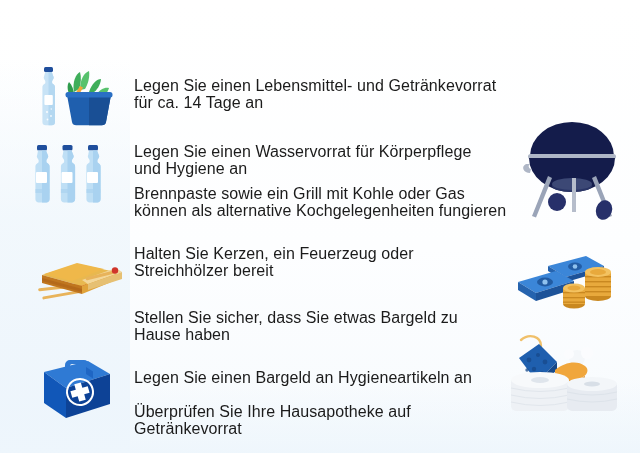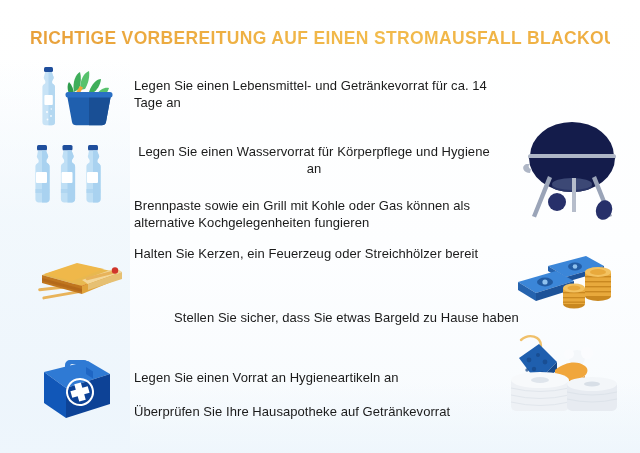--- a/index.html
+++ b/index.html
@@ -57,30 +57,30 @@
   
   .items {
     position: absolute;
     left: 134px;
     top: 78px;
     width: 375px;
   }
   .item {
     position: absolute;
     left: 0;
-    font-size: 13px;
+    font-size: 16px;
     line-height: 16.5px;
     color: #1b1b1b;
     letter-spacing: 0.005em;
   }
   .i0 { top: 0px;   width: 372px; }
-  .i1 { top: 66px;  width: 360px; text-align: center; }
-  .i2 { top: 120px; width: 378px; }
+  .i1 { top: 66px;  width: 360px; }
+  .i2 { top: 108px; width: 378px; }
   .i3 { top: 168px; width: 362px; }
-  .i4 { top: 232px; width: 362px; margin-left: 40px; }
+  .i4 { top: 232px; width: 362px; }
   .i5 { top: 292px; width: 372px; }
   .i6 { top: 326px; width: 378px; }
 
   
   .icon-slot {
     position: absolute;
     left: 30px;
   }
   .icon-food   { top: 62px;  width: 98px; height: 66px; }
   .icon-water  { top: 142px; width: 94px; height: 62px; }
@@ -98,21 +98,20 @@
   svg { display: block; }
 </style>
 </head>
 <body>
 
 <div class="poster">
 
   <div class="bg-wash-left"></div>
   <div class="bg-wash-bottom"></div>
 
-  <div class="title">RICHTIGE VORBEREITUNG AUF EINEN STROMAUSFALL BLACKOUT</div>
 
   <div class="icon-slot icon-food">
     <svg viewBox="0 0 98 66" width="98" height="66">
 
       <rect x="14" y="5" width="9" height="5" rx="1.5" fill="#1f4e9c"></rect>
       <path d="M15.2 10 h6.6 l1.6 4.5 c0.4 1.2 0.4 1.6 -0.1 2.4 l-1.2 2 v2.3 l1.6 1.2 c0.9 0.7 1.3 1.6 1.3 2.9 V60 c0 2.1 -1.3 3.3 -3.2 3.3 h-6.2 c-1.9 0 -3.2 -1.2 -3.2 -3.3 V25.3 c0 -1.3 0.4 -2.2 1.3 -2.9 l1.6 -1.2 v-2.3 l-1.2 -2 c-0.5 -0.8 -0.5 -1.2 -0.1 -2.4 z" fill="#c8e3f6"></path>
       <path d="M18.5 10 h3.3 l1.6 4.5 c0.4 1.2 0.4 1.6 -0.1 2.4 l-1.2 2 v2.3 l1.6 1.2 c0.9 0.7 1.3 1.6 1.3 2.9 V60 c0 2.1 -1.3 3.3 -3.2 3.3 h-3.3 z" fill="#b4d8f1"></path>
       <rect x="14.4" y="33" width="8.4" height="10" rx="1" fill="#ffffff"></rect>
       <circle cx="17" cy="50" r="1.1" fill="#ffffff" opacity="0.85"></circle>
       <circle cx="21" cy="54" r="0.9" fill="#ffffff" opacity="0.85"></circle>
@@ -319,17 +318,17 @@
       </g>
     </svg>
   </div>
 
   <div class="items">
     <div class="item i0">Legen Sie einen Lebensmittel- und Getränkevorrat für ca. 14 Tage an</div>
     <div class="item i1">Legen Sie einen Wasservorrat für Körperpflege und Hygiene an</div>
     <div class="item i2">Brennpaste sowie ein Grill mit Kohle oder Gas können als alternative Kochgelegenheiten fungieren</div>
     <div class="item i3">Halten Sie Kerzen, ein Feuerzeug oder Streichhölzer bereit</div>
     <div class="item i4">Stellen Sie sicher, dass Sie etwas Bargeld zu Hause haben</div>
-    <div class="item i5">Legen Sie einen Vorrat an Hygieneartikeln an</div>
+    <div class="item i5">Legen Sie einen Bargeld an Hygieneartikeln an</div>
     <div class="item i6">Überprüfen Sie Ihre Hausapotheke auf Getränkevorrat</div>
   </div>
 
 </div>
 
 </body></html>

